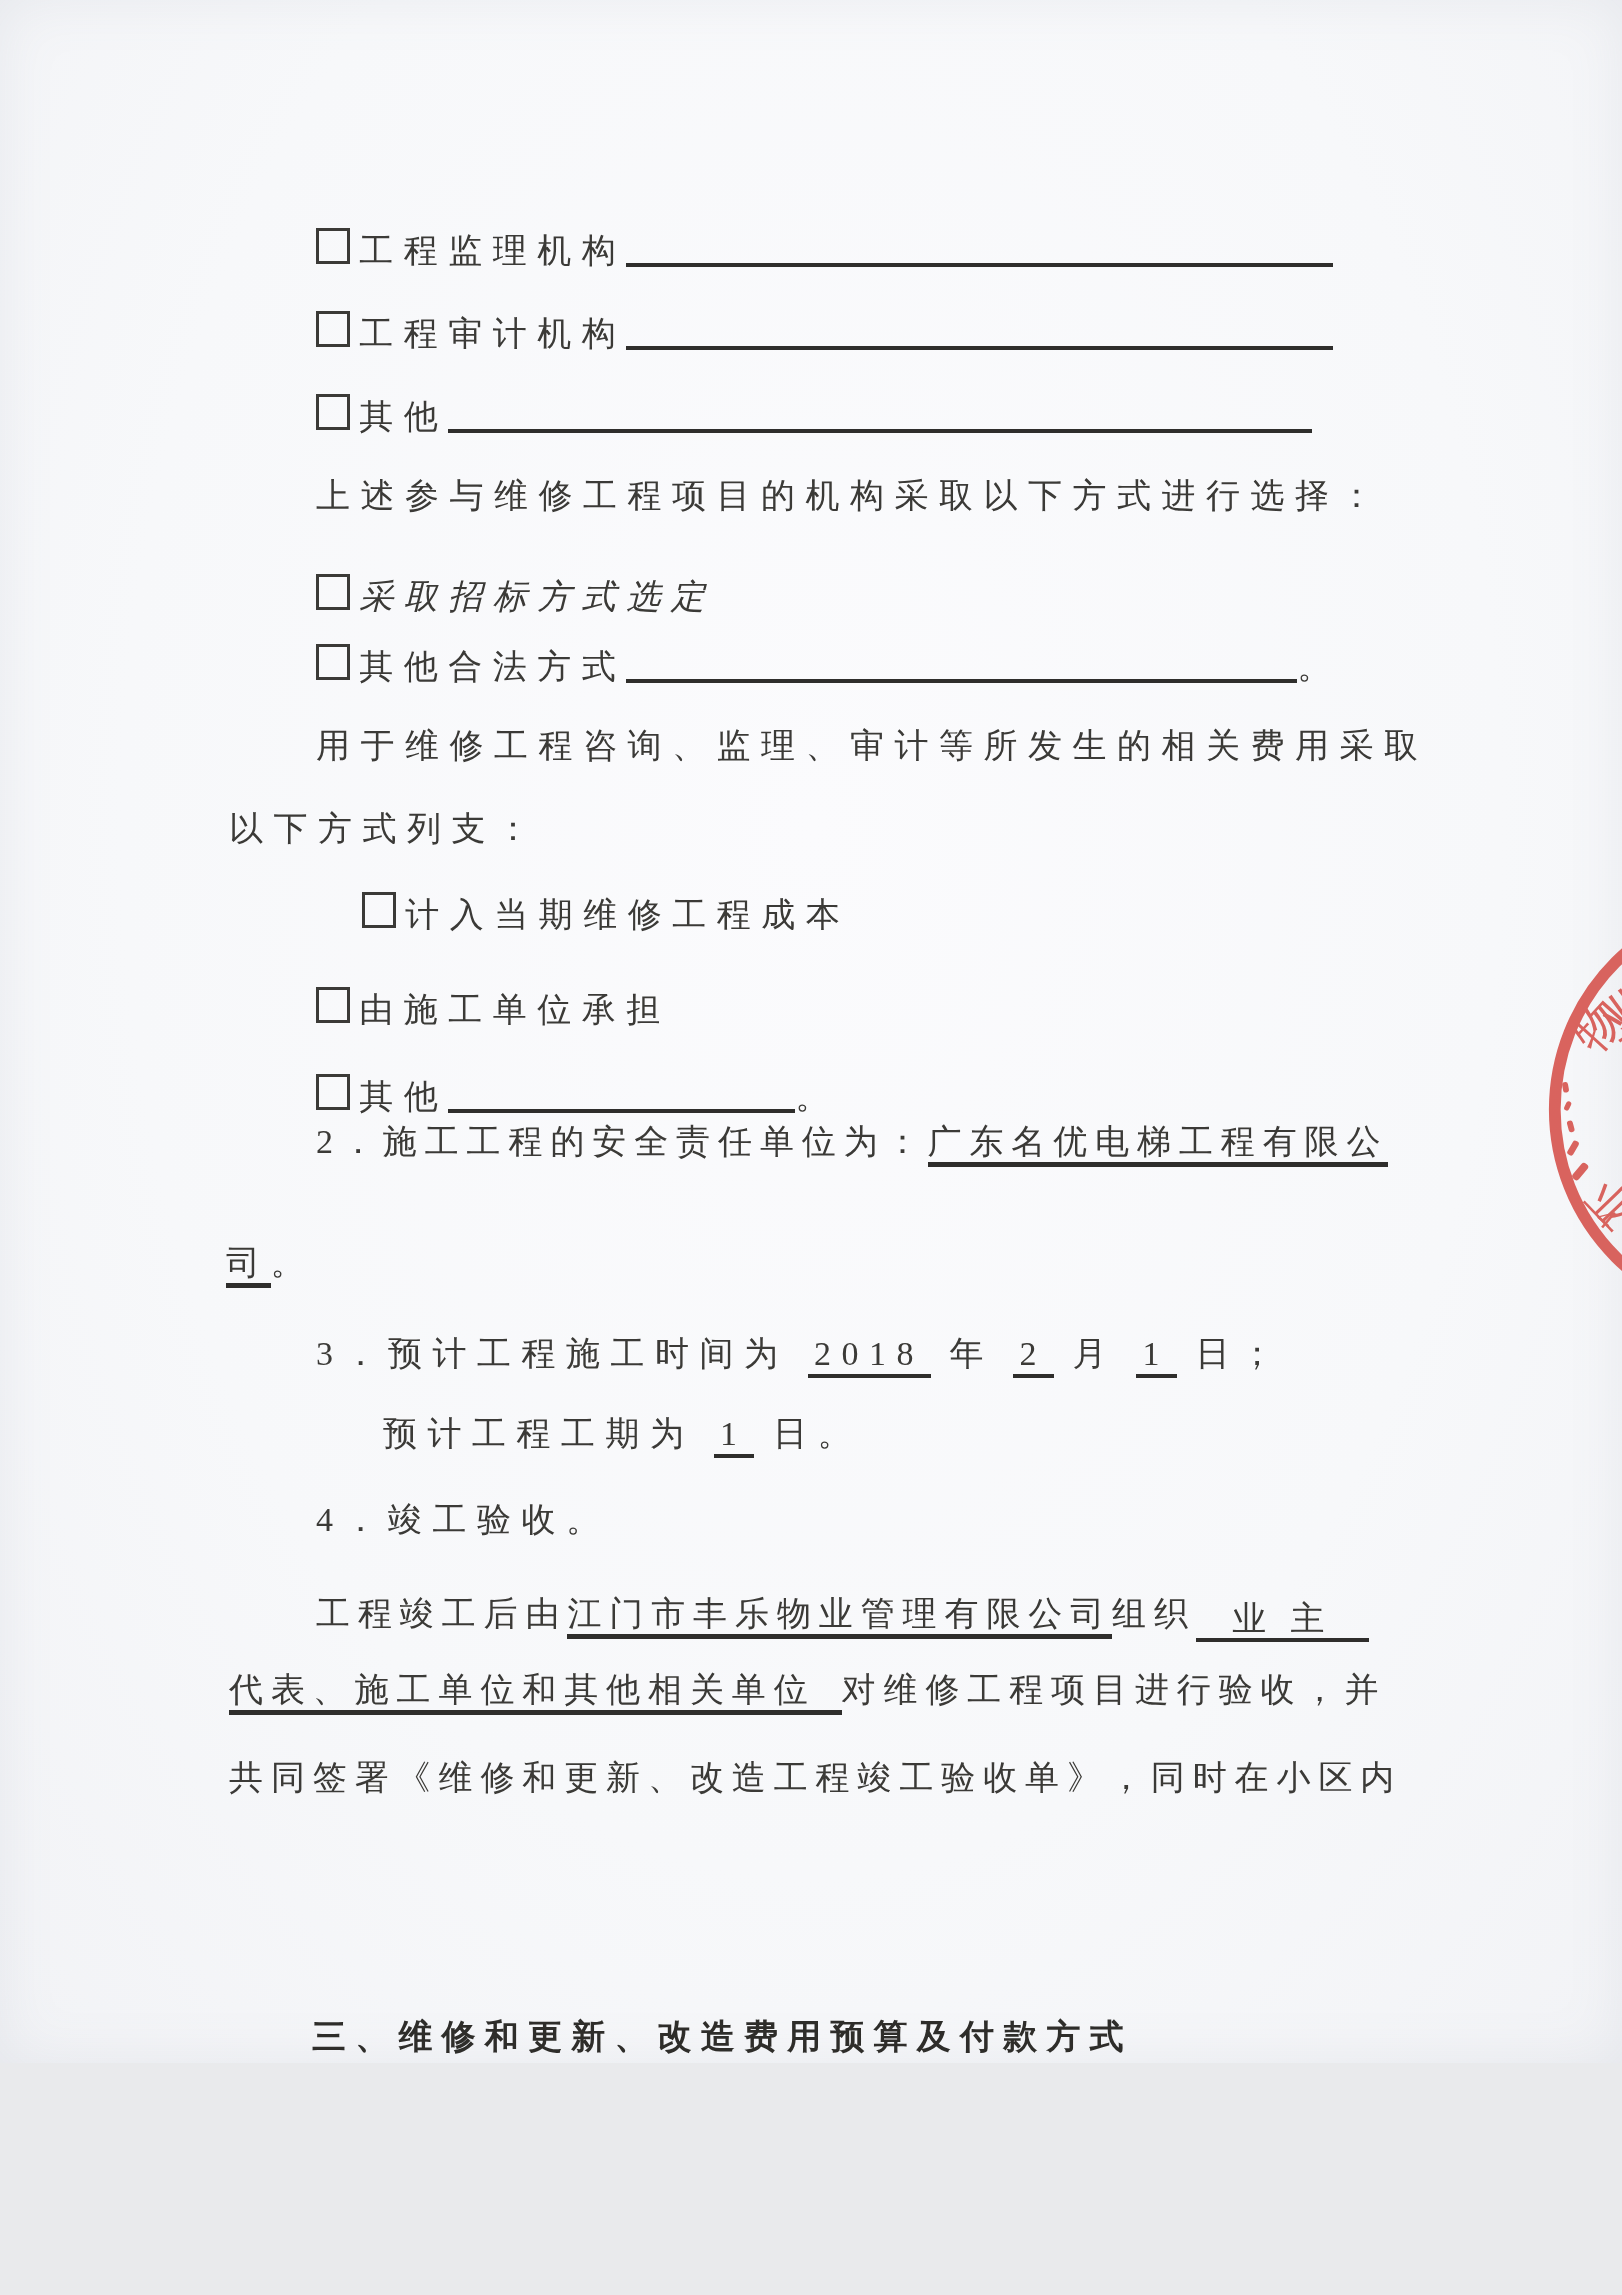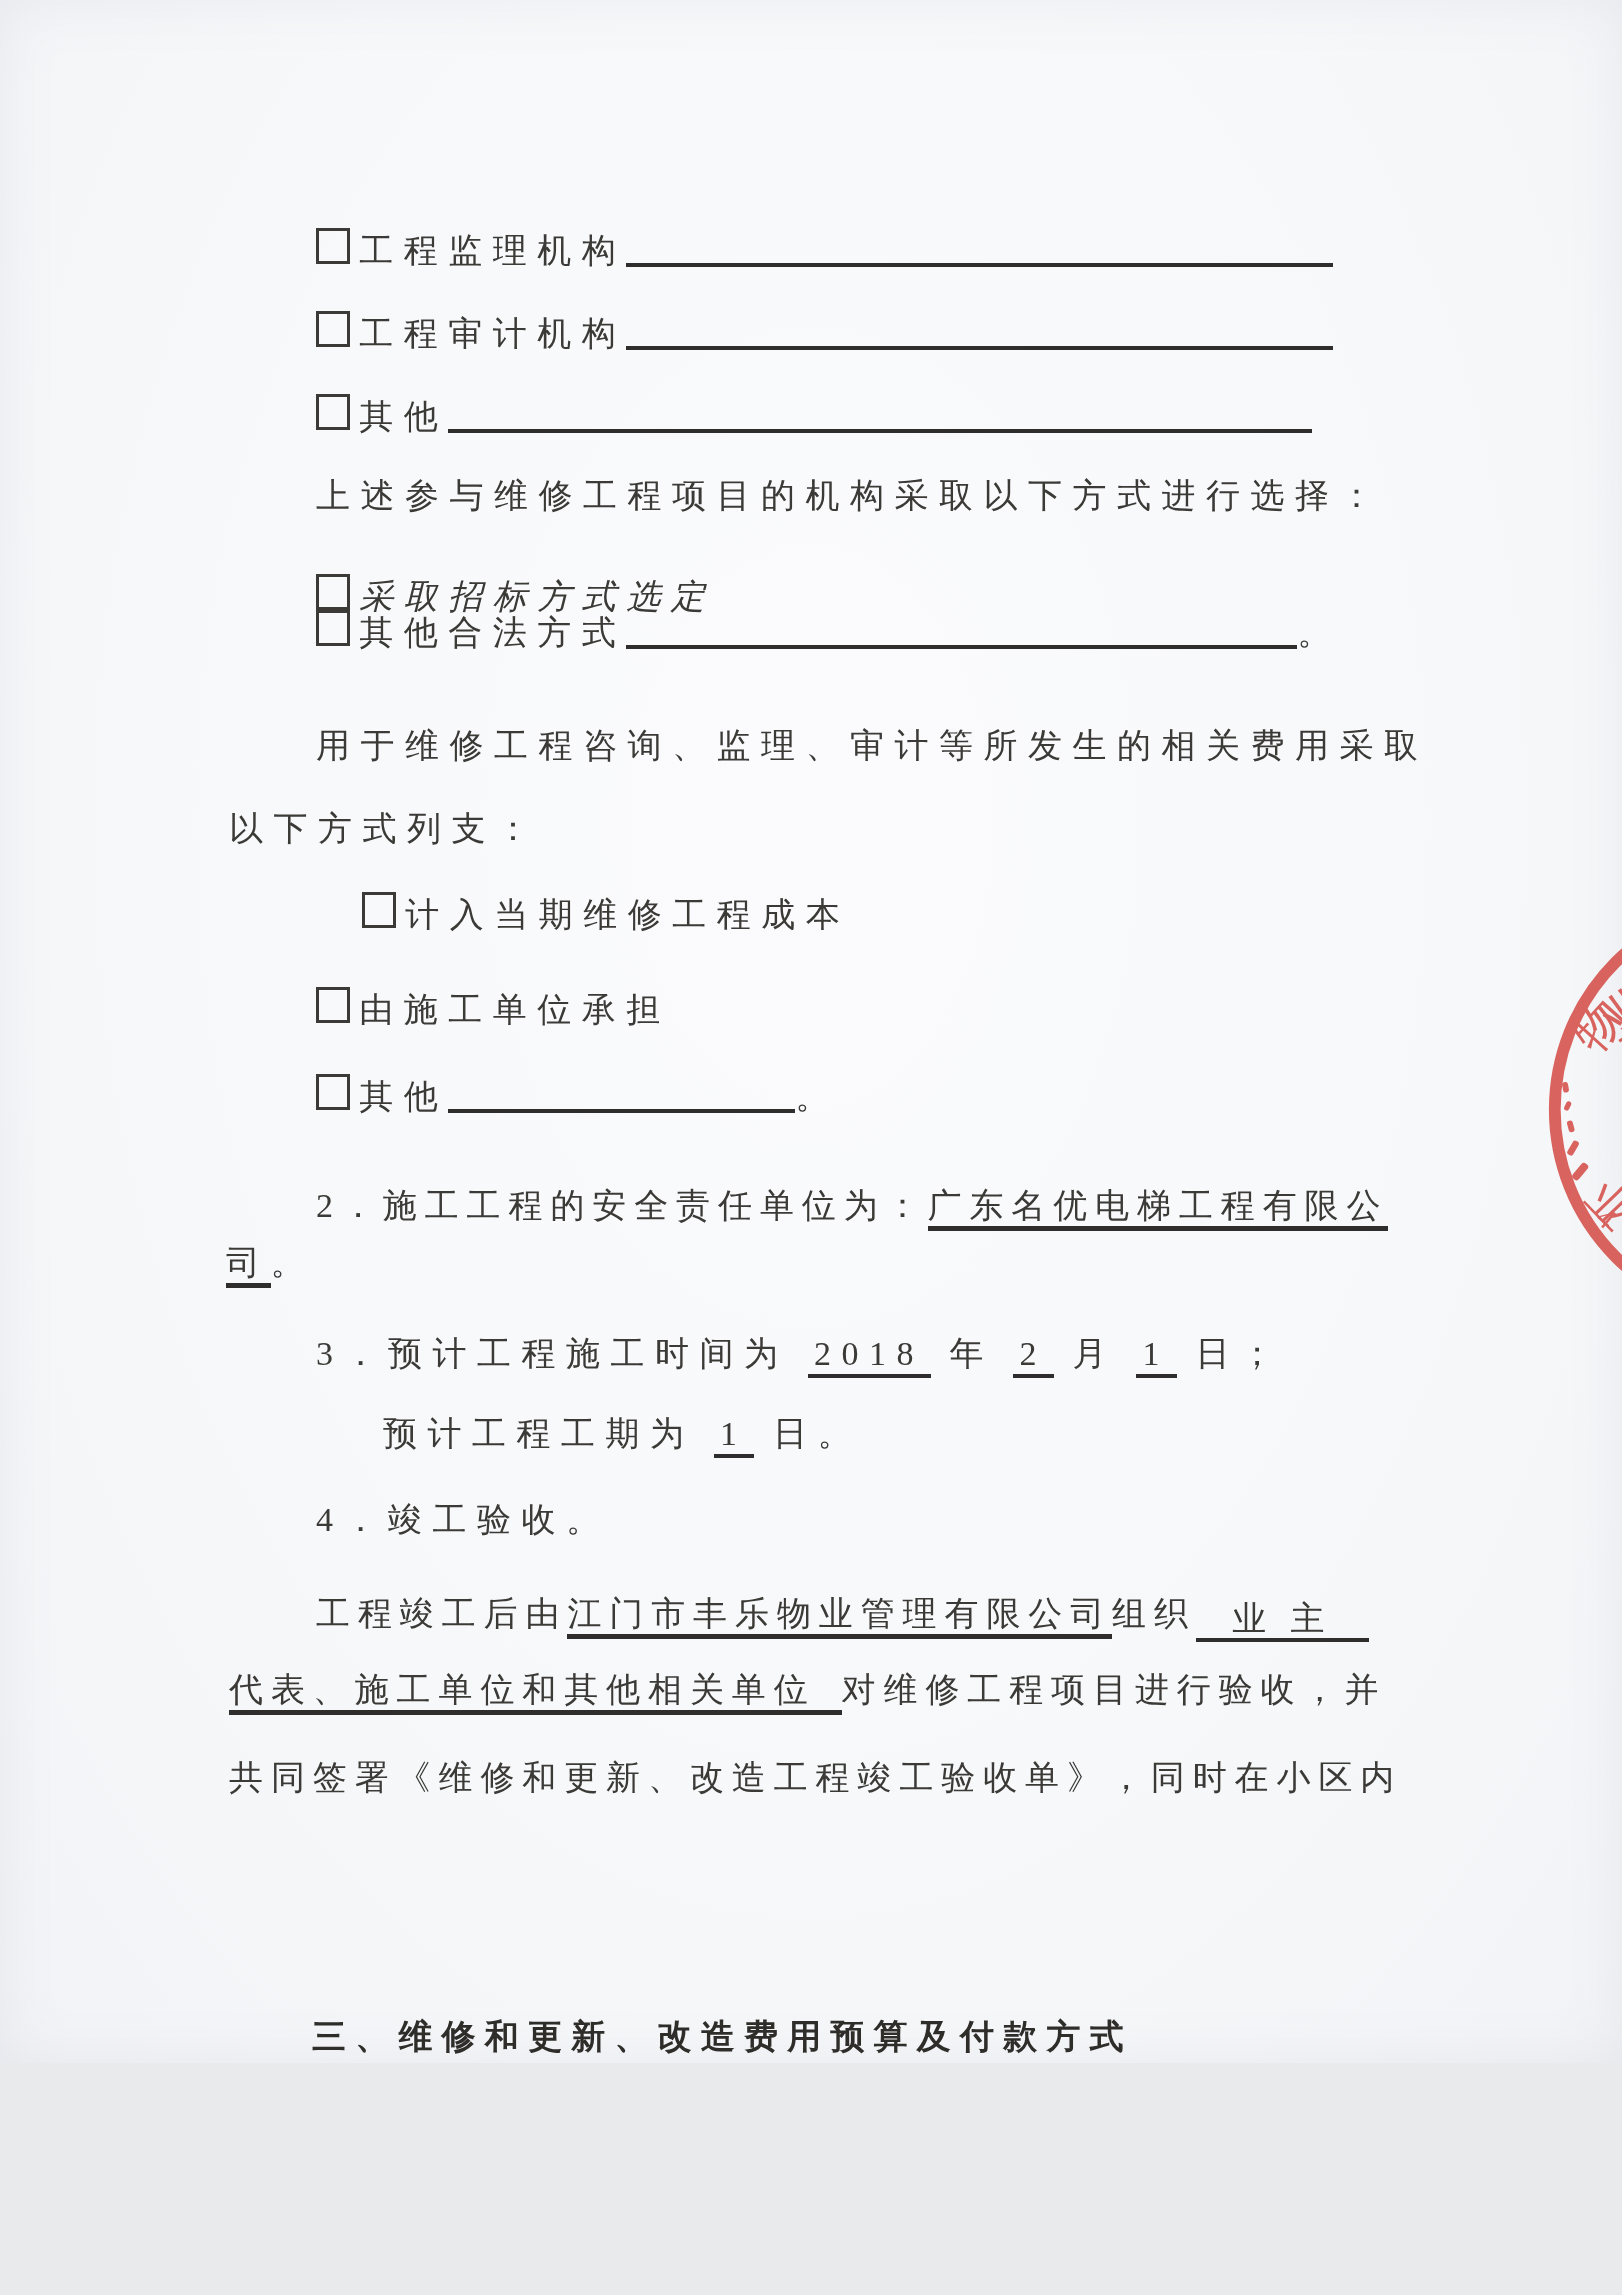--- a/index.html
+++ b/index.html
@@ -86,21 +86,21 @@
   </div>
 
   <div class="line" style="left:316px;top:474px;">
     <span>上述参与维修工程项目的机构采取以下方式进行选择：</span>
   </div>
 
   <div class="line" style="left:316px;top:574px;font-style:italic;">
     <span class="cb"></span><span>采取招标方式选定</span>
   </div>
 
-  <div class="line" style="left:316px;top:607px;">
+  <div class="line" style="left:316px;top:641px;">
     <span class="cb"></span><span>其他合法方式</span><span class="blank" style="width:671px;"></span><span>。</span>
   </div>
 
   <div class="line" style="left:316px;top:724px;">
     <span>用于维修工程咨询、监理、审计等所发生的相关费用采取</span>
   </div>
   <div class="line" style="left:229px;top:807px;">
     <span>以下方式列支：</span>
   </div>
 
@@ -109,21 +109,21 @@
   </div>
 
   <div class="line" style="left:316px;top:987px;">
     <span class="cb"></span><span>由施工单位承担</span>
   </div>
 
   <div class="line" style="left:316px;top:1071px;">
     <span class="cb"></span><span>其他</span><span class="blank" style="width:347px;"></span><span>。</span>
   </div>
 
-  <div class="line tight" style="left:316px;top:1184px;">
+  <div class="line tight" style="left:316px;top:1120px;">
     <span>2．施工工程的安全责任单位为：</span><span class="u">广东名优电梯工程有限公</span>
   </div>
   <div class="line" style="left:226px;top:1241px;">
     <span class="u">司</span><span>。</span>
   </div>
 
   <div class="line" style="left:316px;top:1332px;">
     <span>3．预计工程施工时间为</span>
     <span class="u-num">2018</span>
     <span>年</span>

